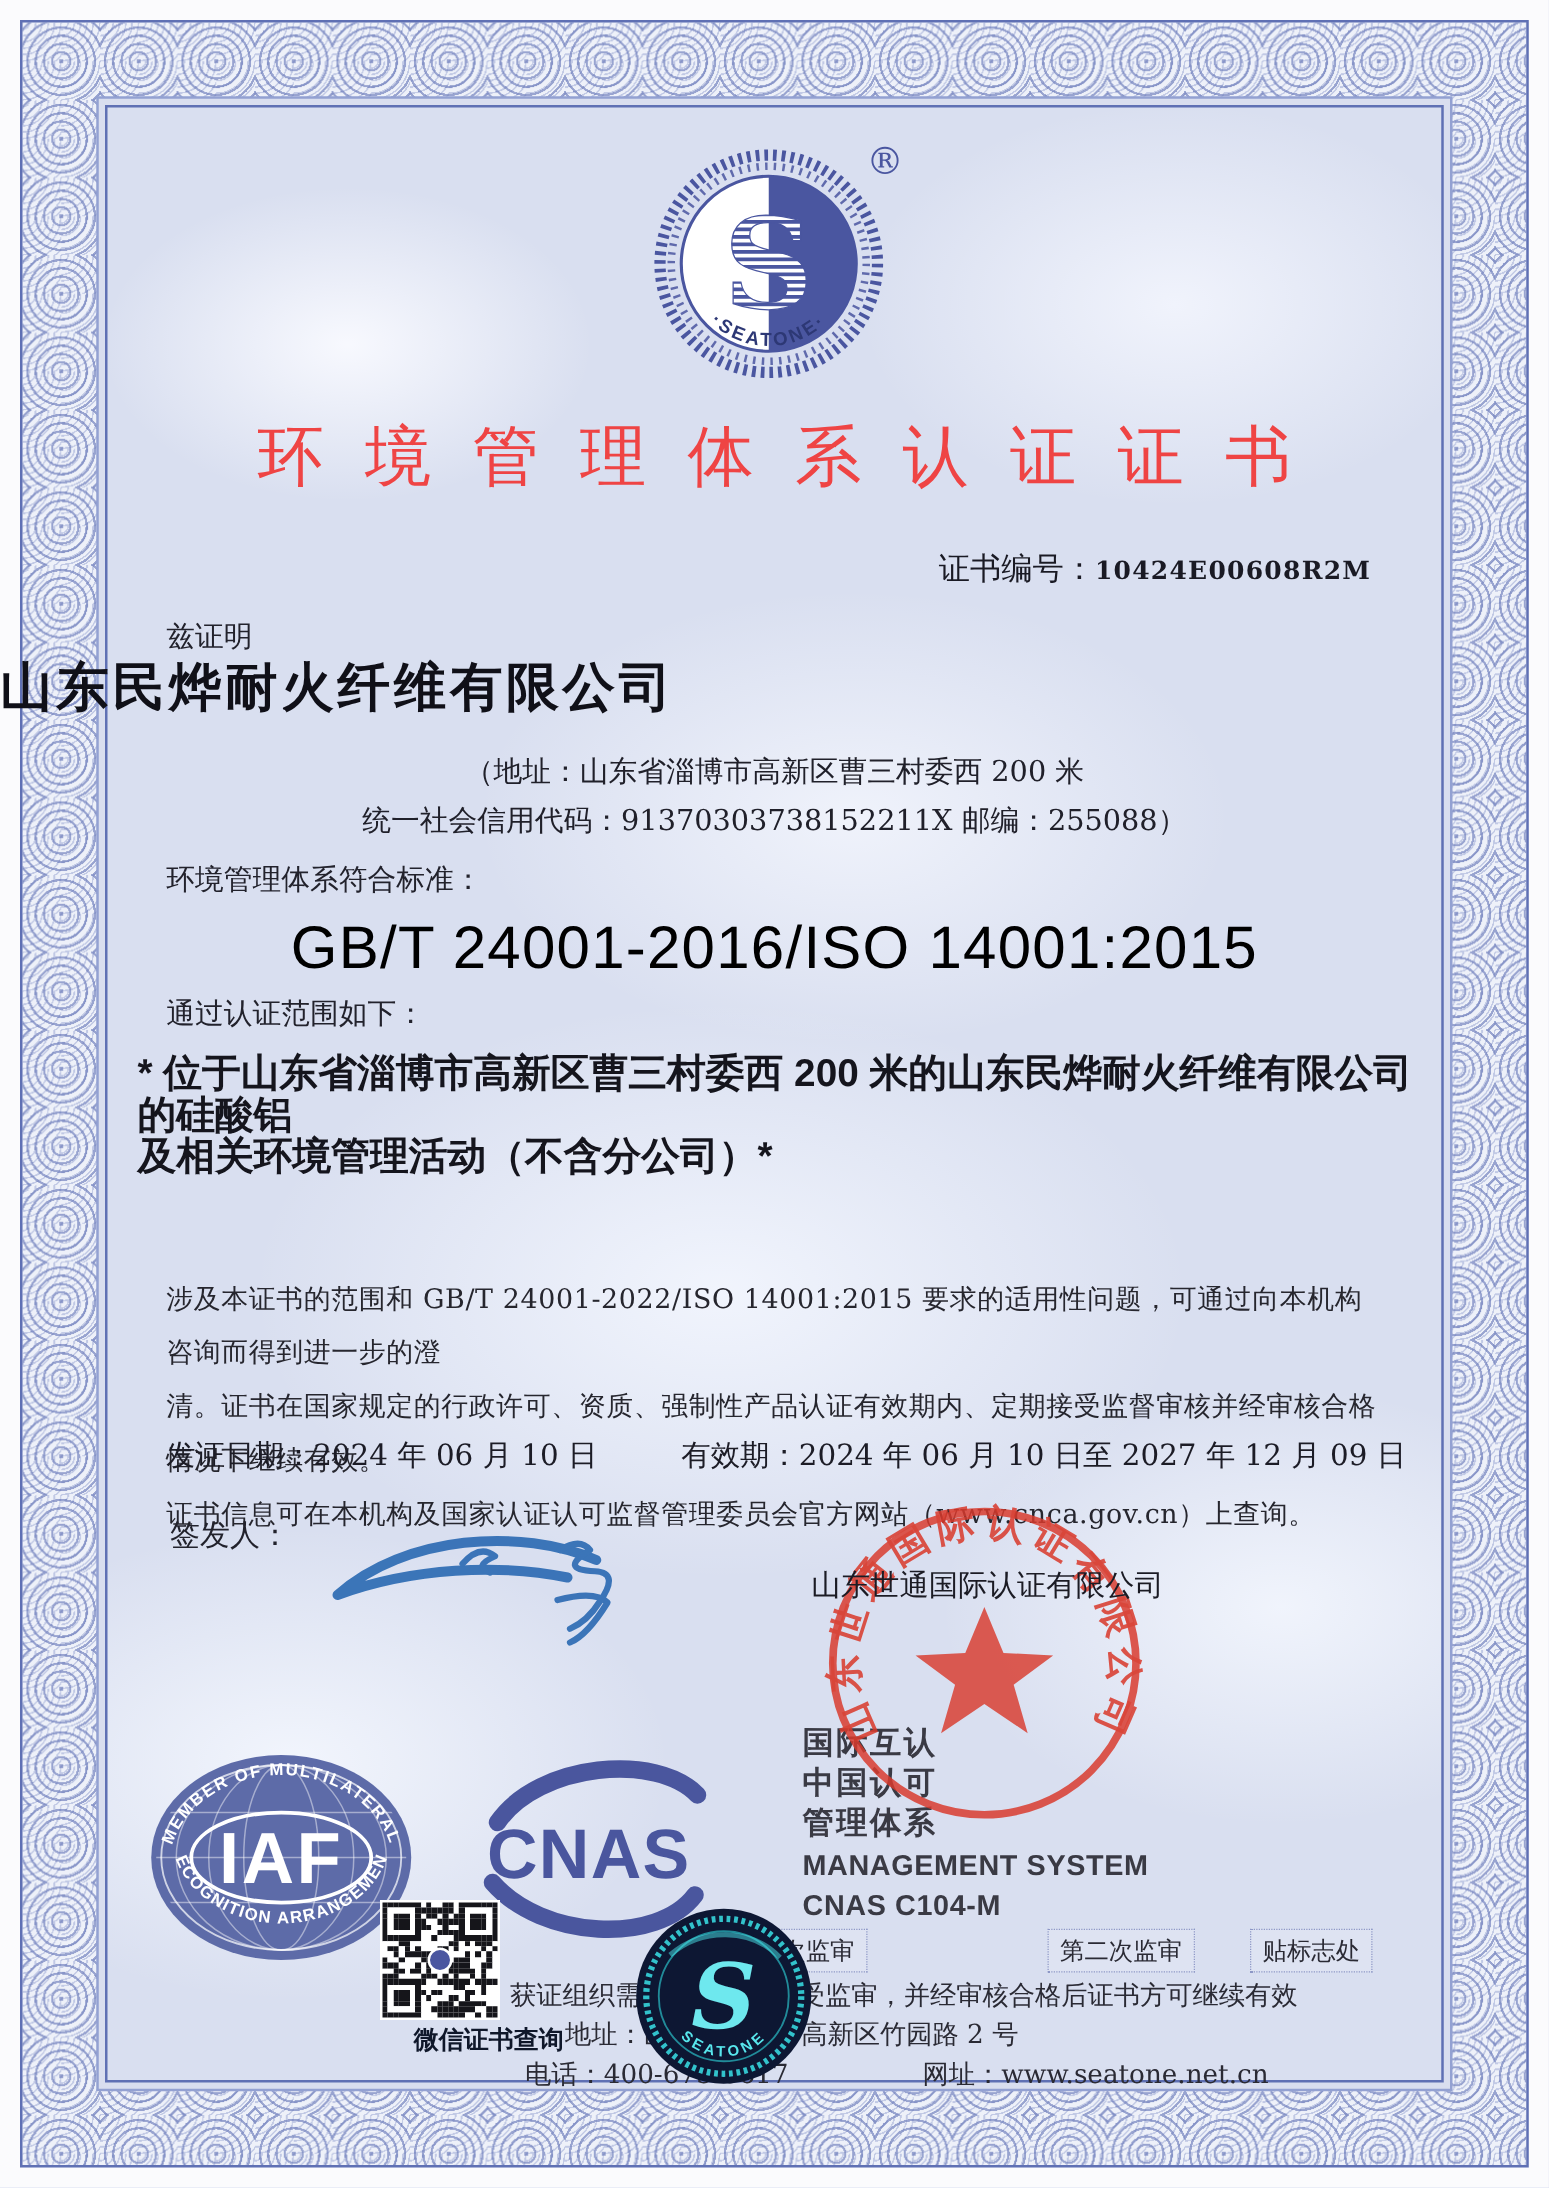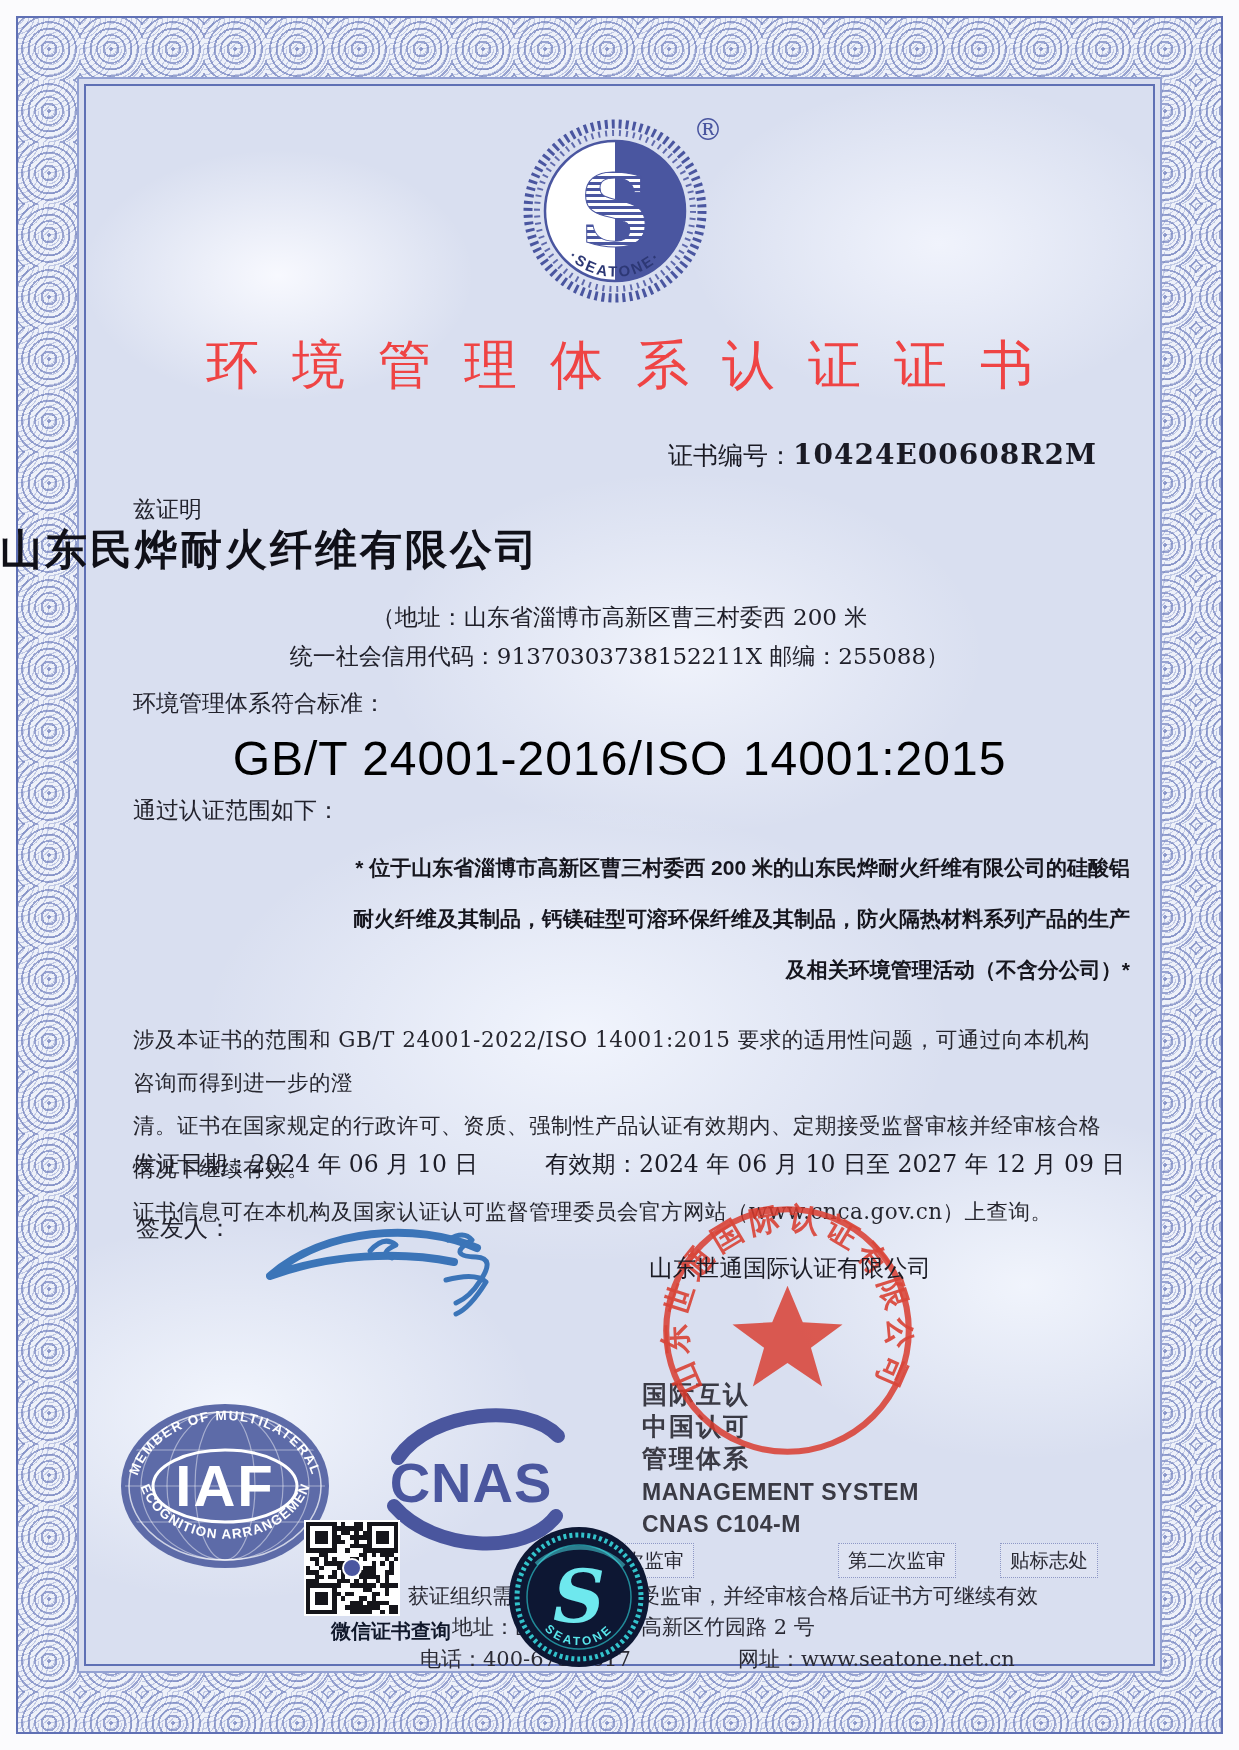--- a/index.html
+++ b/index.html
@@ -23,27 +23,27 @@
       radial-gradient(ellipse 280px 180px at 18% 12%, rgba(249,250,255,.95), rgba(249,250,255,0) 70%),
       radial-gradient(ellipse 360px 230px at 80% 10%, rgba(246,248,255,.8), rgba(246,248,255,0) 70%),
       radial-gradient(ellipse 430px 260px at 56% 36%, rgba(247,249,255,.75), rgba(247,249,255,0) 70%),
       radial-gradient(ellipse 520px 320px at 46% 60%, rgba(245,248,255,.85), rgba(245,248,255,0) 72%),
       radial-gradient(ellipse 430px 270px at 14% 84%, rgba(246,249,255,.85), rgba(246,249,255,0) 70%),
       radial-gradient(ellipse 390px 250px at 88% 76%, rgba(246,249,255,.8), rgba(246,249,255,0) 70%);}
 
   .title{top:330px;left:0;width:100%;text-align:center;font-size:53px;color:#ef4444;
          letter-spacing:33px;text-indent:33px;}
   .certno{top:438px;right:142px;font-size:25px;color:#1a1a24;}
-  .certno b{font-size:28px;letter-spacing:1px;}
+  .certno b{font-size:20px;letter-spacing:1px;}
   .lbl{font-size:23px;color:#22222c;text-align:center;}
   .company{top:522px;left:0;width:100%;font-size:42px;font-weight:bold;color:#101018;letter-spacing:3px;}
   .addr{left:0;width:100%;text-align:center;font-size:23px;color:#20202a;}
   .standard{top:731px;left:0;width:100%;text-align:center;font-size:48px;color:#000000;letter-spacing:1px;}
-  .scope{top:842px;left:110px;width:1020px;text-align:right;font-size:21px;font-weight:bold;
-         color:#15151d;line-height:51px;}
+  .scope{top:842px;left:110px;width:1020px;text-align:left;font-size:31px;font-weight:bold;
+         color:#15151d;line-height:33px;}
   .notice{top:1018px;left:133px;width:975px;font-size:21.5px;color:#26262e;line-height:43px;letter-spacing:.5px;}
   .dates{font-size:23.5px;color:#1c1c26;}
   .certifier{top:1252px;left:622px;width:336px;text-align:center;font-size:23.5px;color:#1b1b24;z-index:4;}
   .accred{left:642px;top:1378px;color:#3a3a44;z-index:1;}
   .accred .cn{font-size:25px;line-height:32px;font-weight:bold;letter-spacing:2px;}
   .accred .en{font-size:23px;font-weight:bold;margin-top:5px;letter-spacing:.5px;}
   .footer-small{font-size:21px;color:#2a2a34;}
   .dotbox{border:1px dotted #8d97c6;padding:3px 9px;font-size:19.5px;color:#2a2a34;background:rgba(255,255,255,.15);}
   .qr-wrap{left:304px;top:1520px;width:96px;height:96px;background:#fff;padding:2px;box-sizing:border-box;z-index:3;}
   .qr-grid{display:grid;width:100%;height:100%;grid-template-rows:repeat(21,1fr);grid-template-columns:repeat(21,1fr);}
@@ -92,21 +92,20 @@
 <div class="abs company sans">山东民烨耐火纤维有限公司</div>
 <div class="abs addr serif" style="top:602px;">（地址：山东省淄博市高新区曹三村委西 200 米</div>
 <div class="abs addr serif" style="top:641px;">统一社会信用代码：91370303738152211X 邮编：255088）</div>
 
 <div class="abs lbl serif" style="left:133px;top:688px;">环境管理体系符合标准：</div>
 <div class="abs standard sans">GB/T 24001-2016/ISO 14001:2015</div>
 <div class="abs lbl serif" style="left:133px;top:795px;">通过认证范围如下：</div>
 
 <div class="abs scope sans">
   <div>* 位于山东省淄博市高新区曹三村委西 200 米的山东民烨耐火纤维有限公司的硅酸铝</div>
-  <div>耐火纤维及其制品，钙镁硅型可溶环保纤维及其制品，防火隔热材料系列产品的生产</div>
   <div>及相关环境管理活动（不含分公司）*</div>
 </div>
 
 <div class="abs notice serif">
   <div>涉及本证书的范围和 GB/T 24001-2022/ISO 14001:2015 要求的适用性问题，可通过向本机构咨询而得到进一步的澄</div>
   <div>清。证书在国家规定的行政许可、资质、强制性产品认证有效期内、定期接受监督审核并经审核合格情况下继续有效。</div>
   <div>证书信息可在本机构及国家认证认可监督管理委员会官方网站（www.cnca.gov.cn）上查询。</div>
 </div>
 
 <div class="abs dates serif" style="left:133px;top:1148px;">发证日期：2024 年 06 月 10 日</div>

